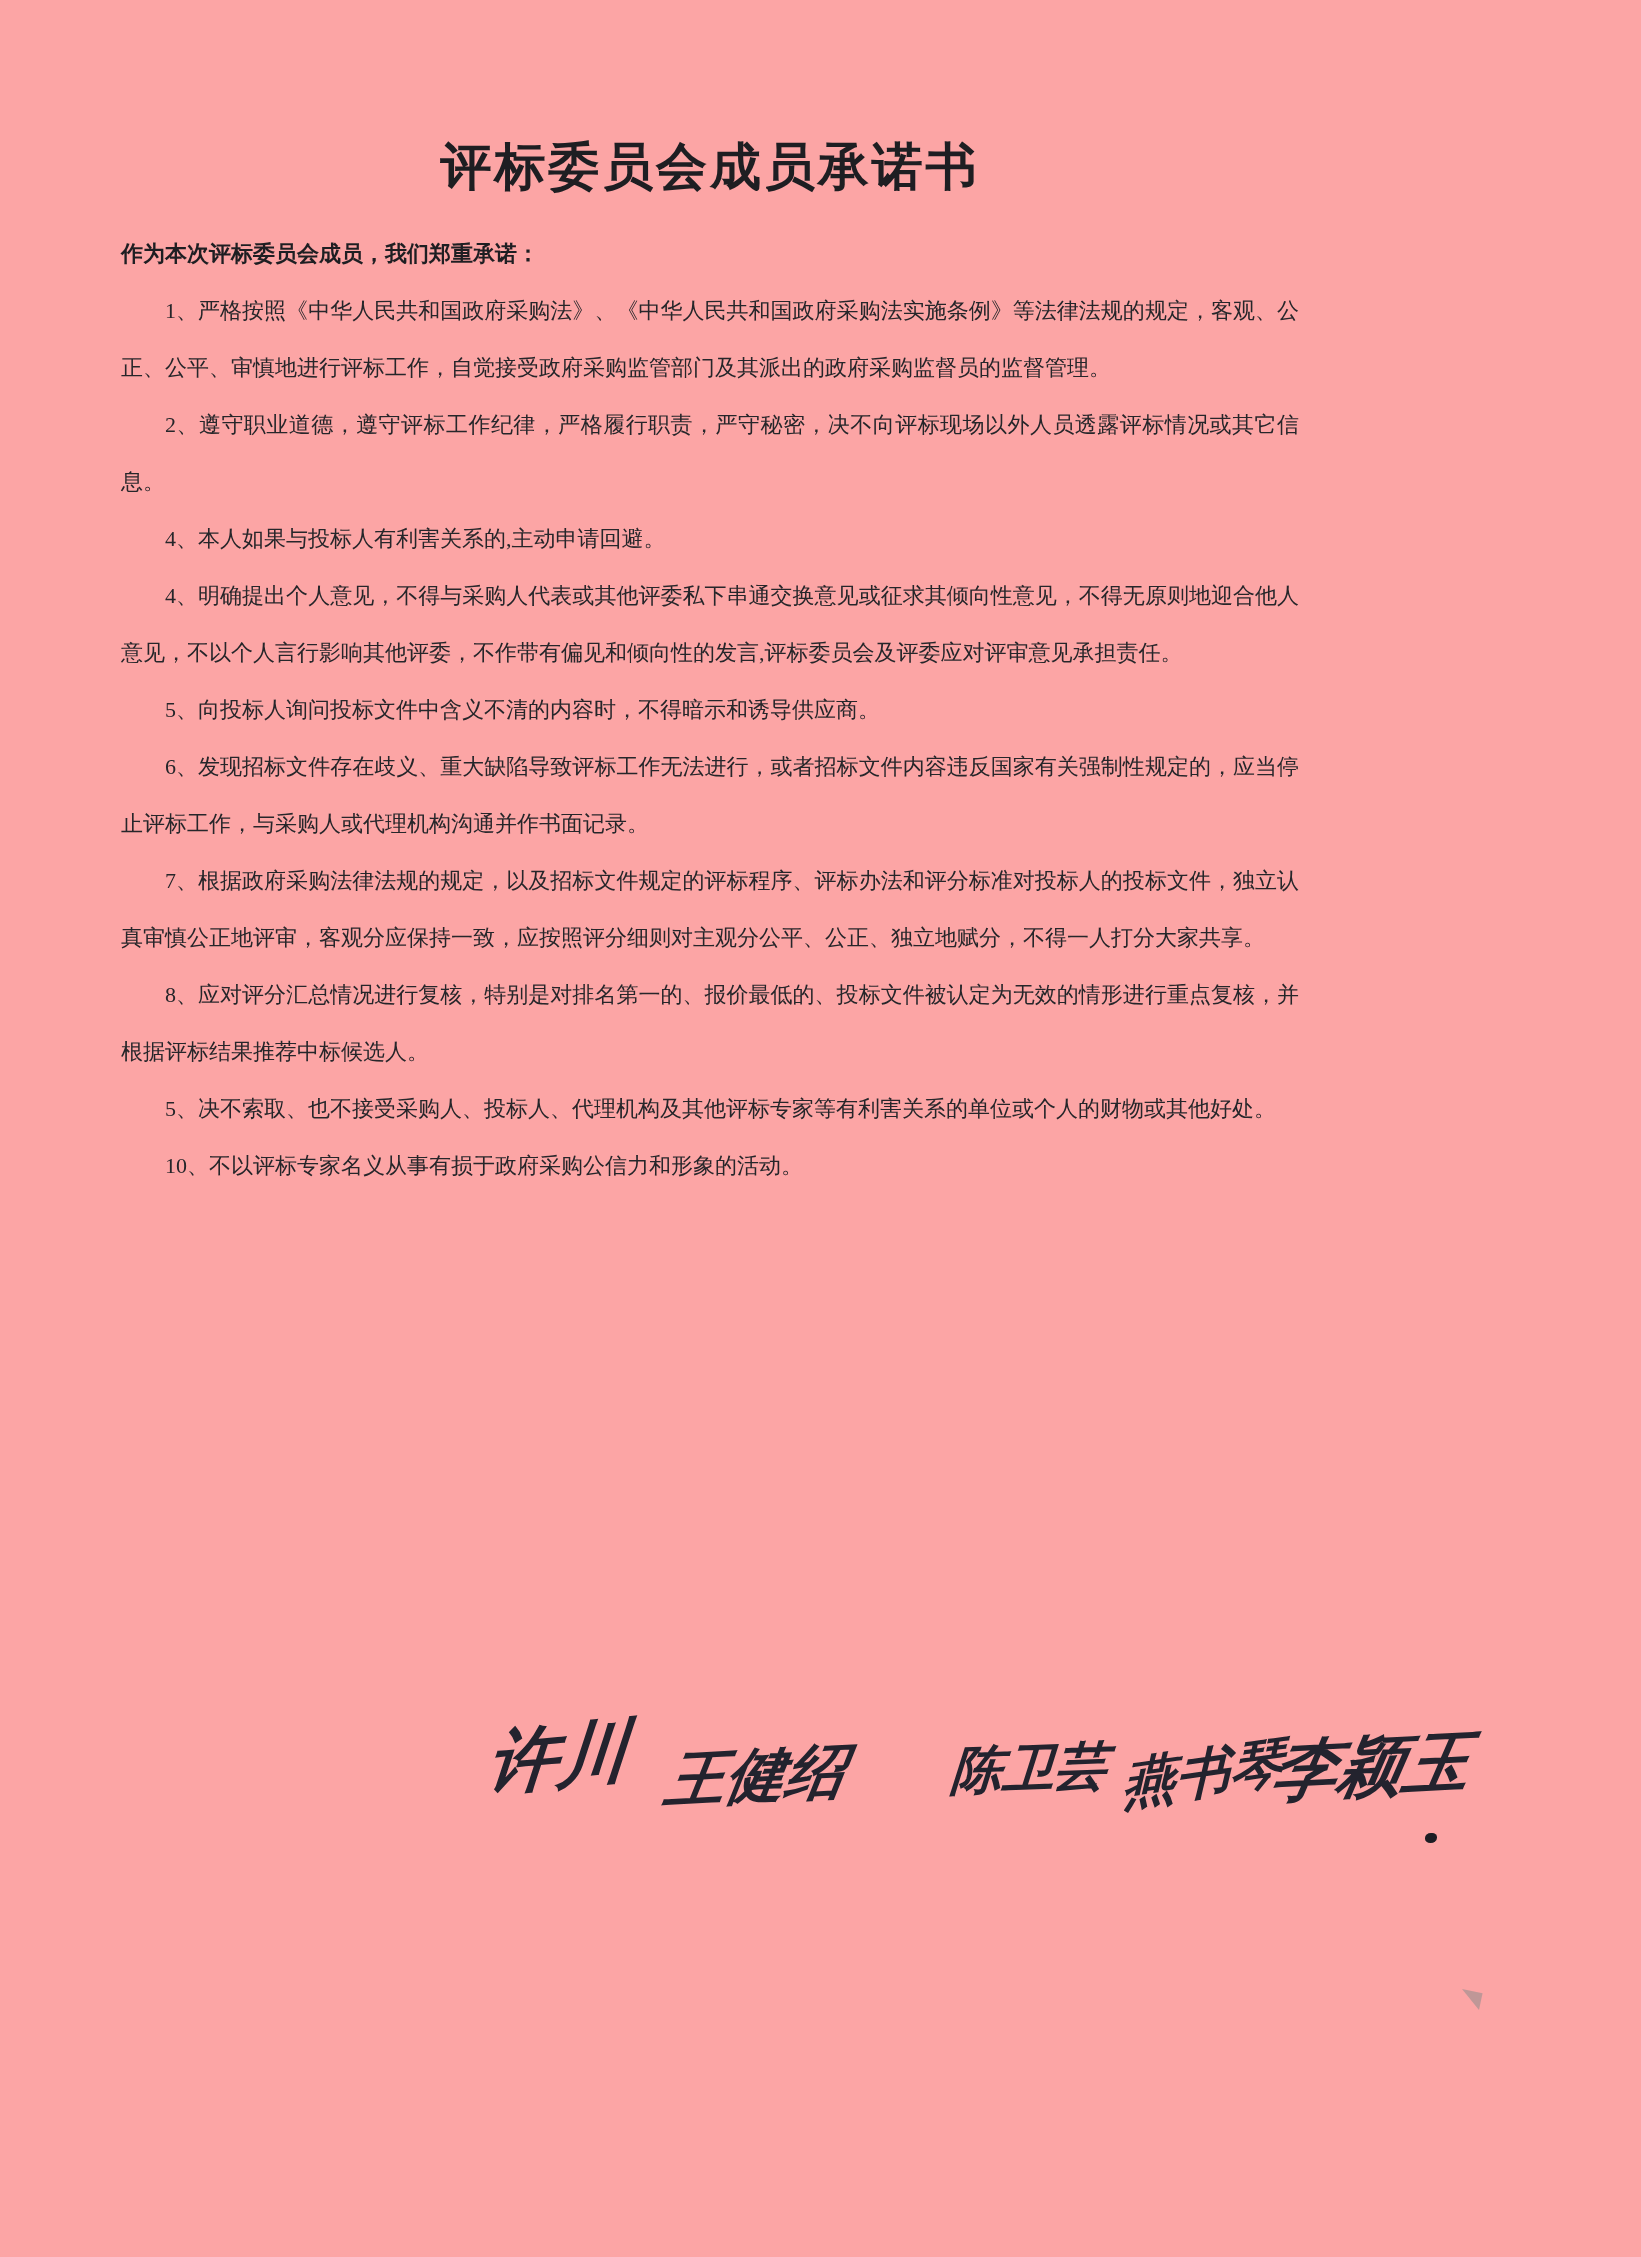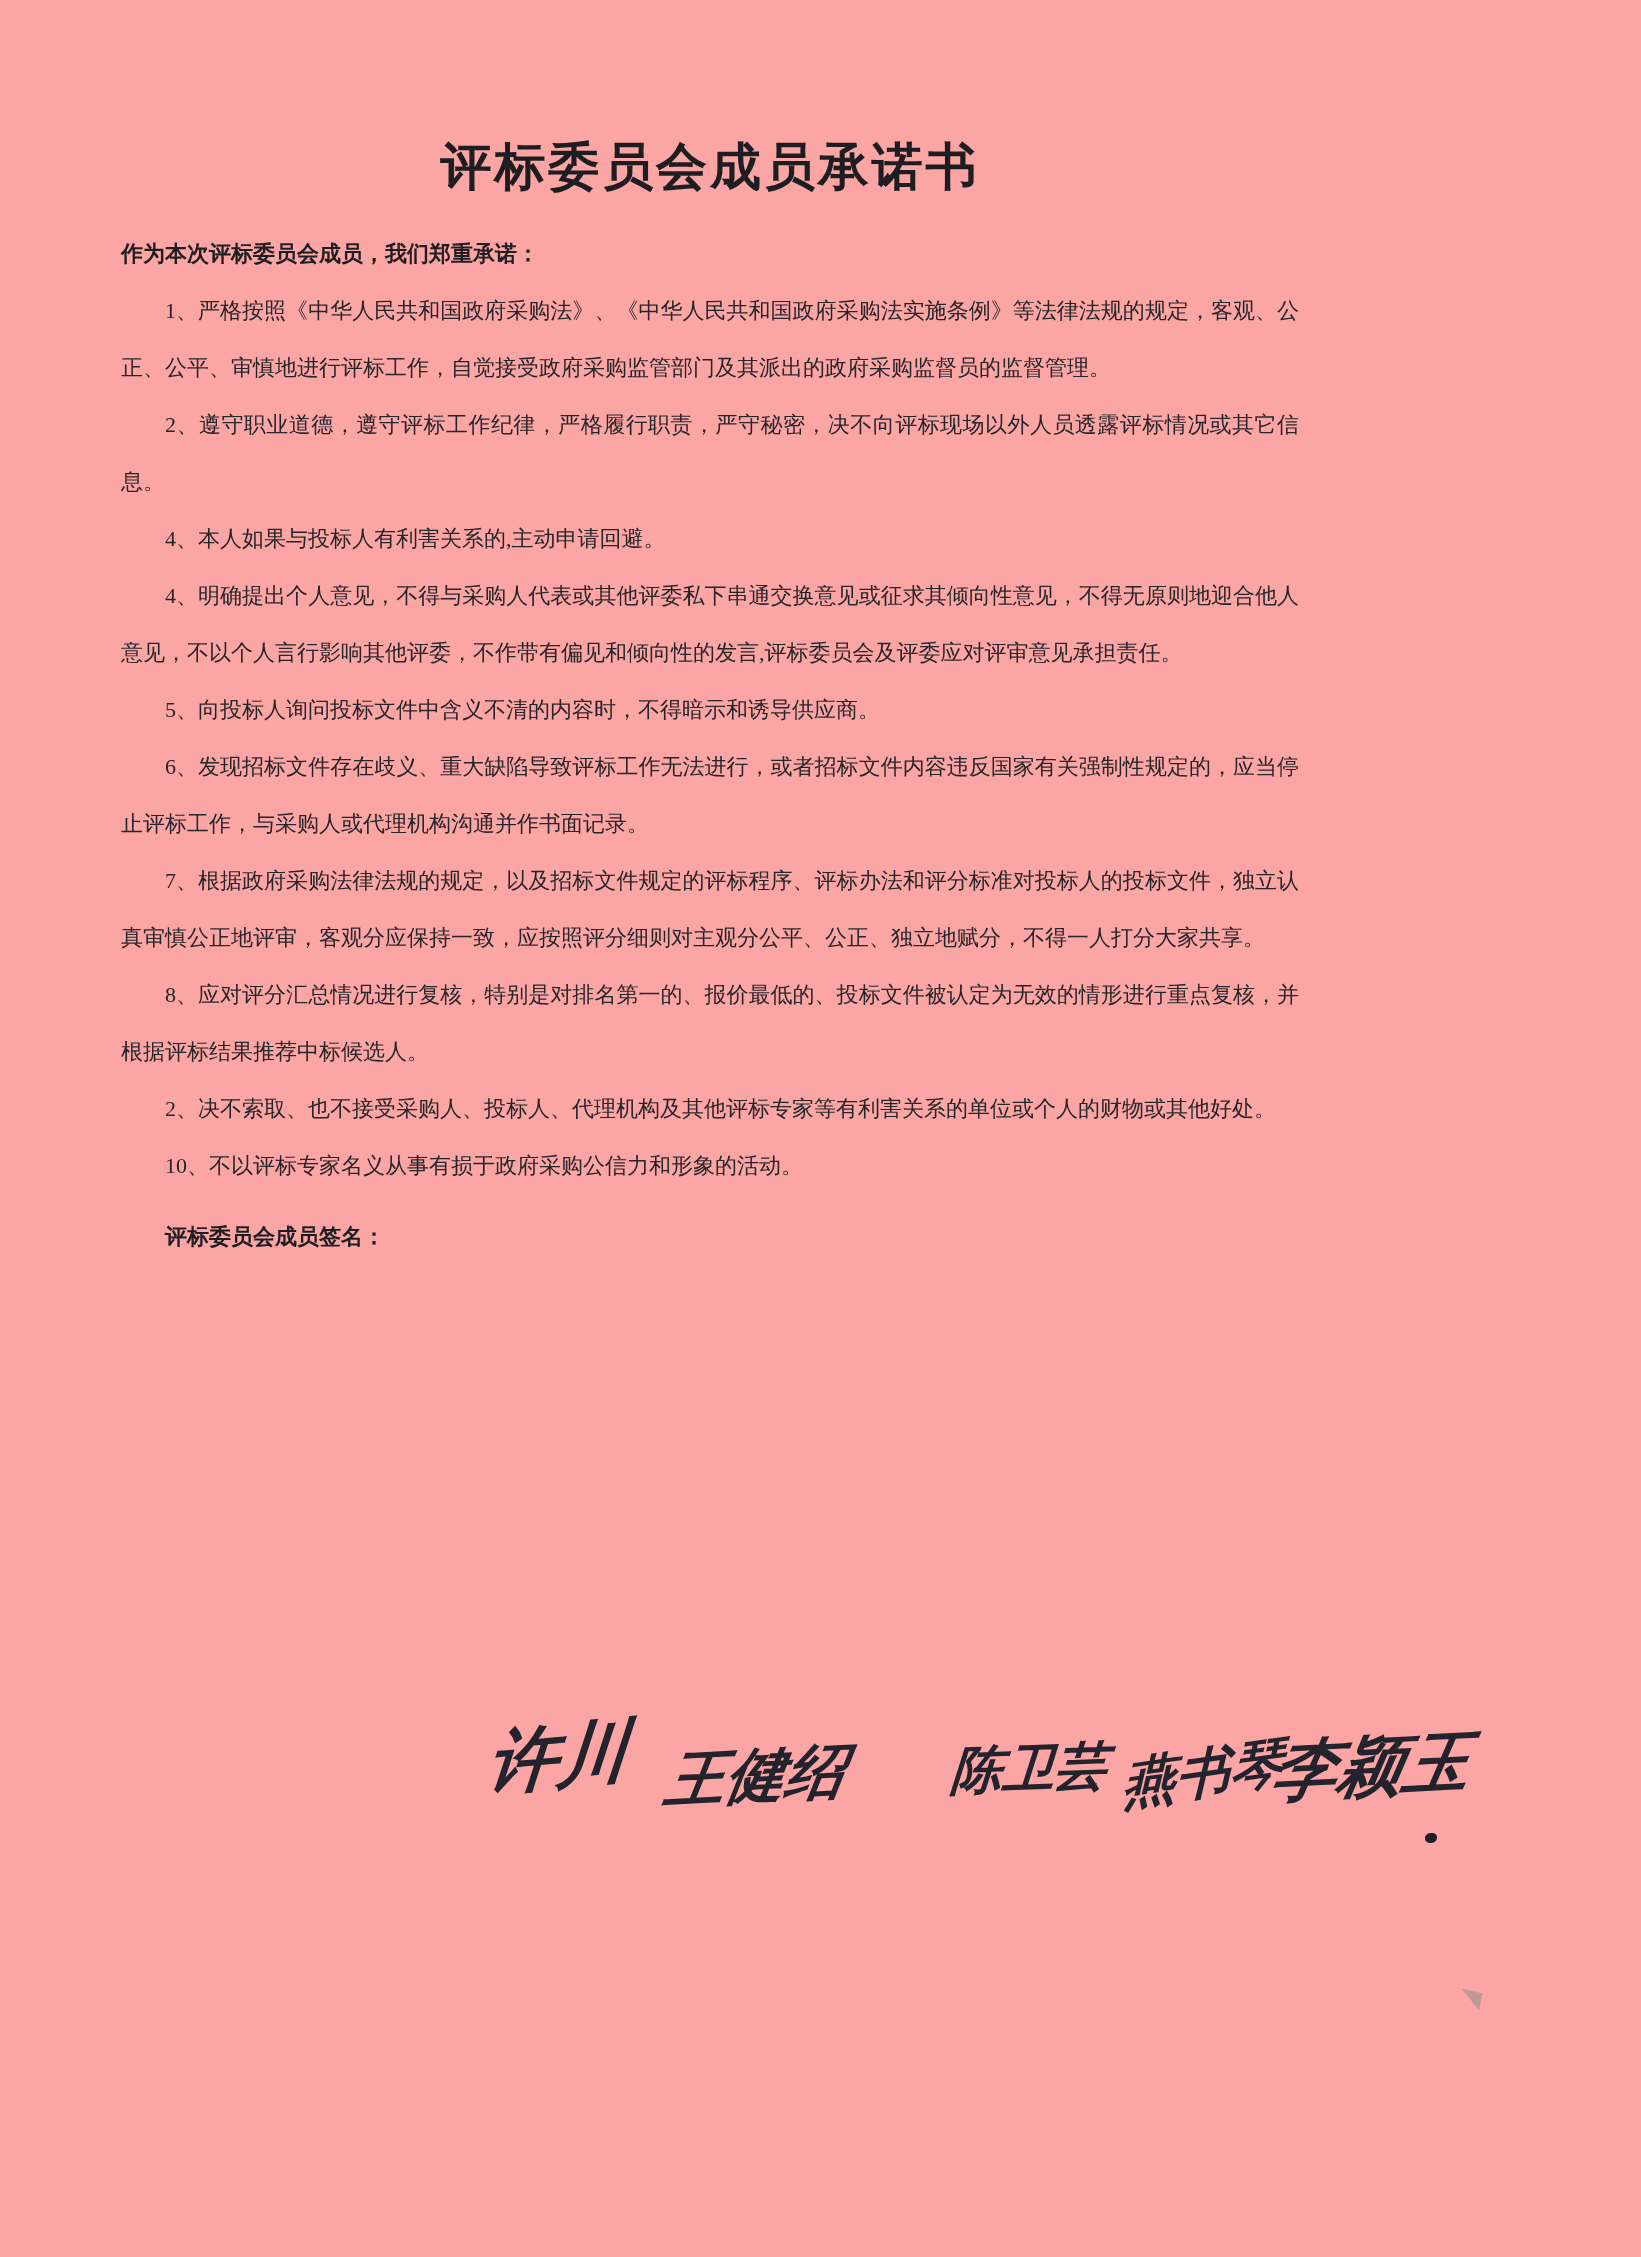--- a/index.html
+++ b/index.html
@@ -98,23 +98,22 @@
   <div class="content">
     <p class="intro">作为本次评标委员会成员，我们郑重承诺：</p>
     <p>1、严格按照《中华人民共和国政府采购法》、《中华人民共和国政府采购法实施条例》等法律法规的规定，客观、公正、公平、审慎地进行评标工作，自觉接受政府采购监管部门及其派出的政府采购监督员的监督管理。</p>
     <p>2、遵守职业道德，遵守评标工作纪律，严格履行职责，严守秘密，决不向评标现场以外人员透露评标情况或其它信息。</p>
     <p>4、本人如果与投标人有利害关系的,主动申请回避。</p>
     <p>4、明确提出个人意见，不得与采购人代表或其他评委私下串通交换意见或征求其倾向性意见，不得无原则地迎合他人意见，不以个人言行影响其他评委，不作带有偏见和倾向性的发言,评标委员会及评委应对评审意见承担责任。</p>
     <p>5、向投标人询问投标文件中含义不清的内容时，不得暗示和诱导供应商。</p>
     <p>6、发现招标文件存在歧义、重大缺陷导致评标工作无法进行，或者招标文件内容违反国家有关强制性规定的，应当停止评标工作，与采购人或代理机构沟通并作书面记录。</p>
     <p>7、根据政府采购法律法规的规定，以及招标文件规定的评标程序、评标办法和评分标准对投标人的投标文件，独立认真审慎公正地评审，客观分应保持一致，应按照评分细则对主观分公平、公正、独立地赋分，不得一人打分大家共享。</p>
     <p>8、应对评分汇总情况进行复核，特别是对排名第一的、报价最低的、投标文件被认定为无效的情形进行重点复核，并根据评标结果推荐中标候选人。</p>
-    <p>2、决不索取、也不接受采购人、投标人、代理机构及其他评标专家等有利害关系的单位或个人的财物或其他好处。</p>
+    <p>5、决不索取、也不接受采购人、投标人、代理机构及其他评标专家等有利害关系的单位或个人的财物或其他好处。</p>
     <p>10、不以评标专家名义从事有损于政府采购公信力和形象的活动。</p>
-    <p class="sign-label">评标委员会成员签名：</p>
   </div>
 
   <span class="signature sig-1">许川</span>
   <span class="signature sig-2">王健绍</span>
   <span class="signature sig-3">陈卫芸</span>
   <span class="signature sig-4">燕书琴</span>
   <span class="signature sig-5">李颖玉</span>
 
   <div class="ink-dot"></div>
   <div class="scan-smudge"></div>

